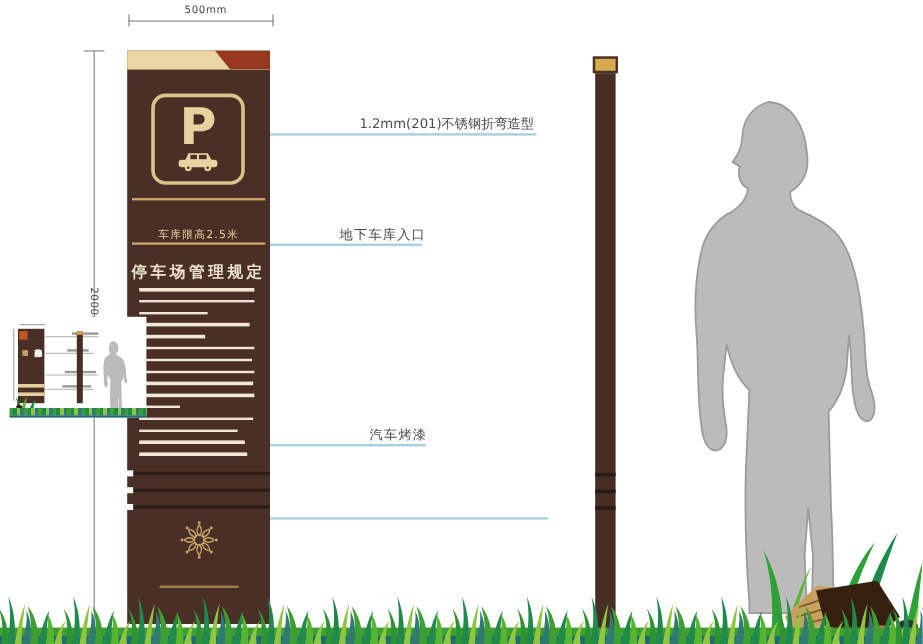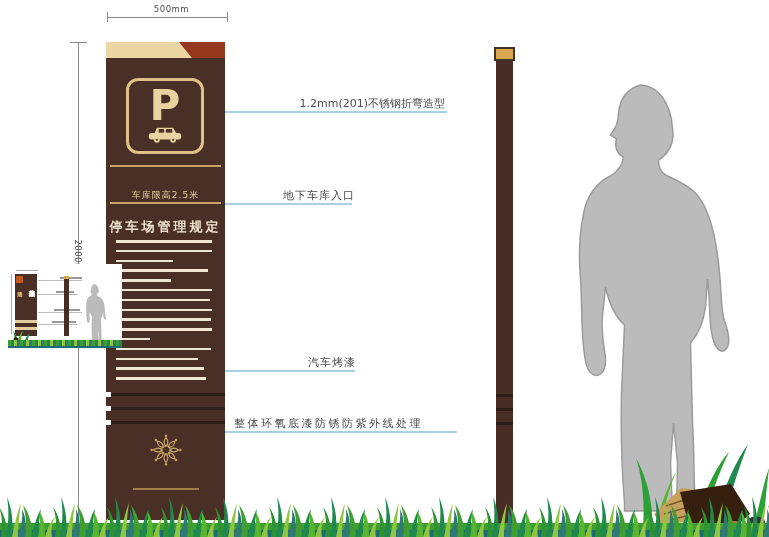--- a/index.html
+++ b/index.html
@@ -123,21 +123,20 @@
   <div class="dim-line" id="left-dim-tick"></div>
   <div class="dim-label" id="left-dim-label">2000mm</div>
 
   <div class="ann-line" id="ann1-line"></div>
   <div class="ann-label" id="ann1-label">1.2mm(201)不锈钢折弯造型</div>
   <div class="ann-line" id="ann2-line"></div>
   <div class="ann-label" id="ann2-label">地下车库入口</div>
   <div class="ann-line" id="ann3-line"></div>
   <div class="ann-label" id="ann3-label">汽车烤漆</div>
   <div class="ann-line" id="ann4-line"></div>
-  <div class="ann-label" id="ann4-label">整体环氧底漆防锈防紫外线处理</div>
 
   <div id="sign">
     <div id="sign-band">
       <div id="sign-band-accent"></div>
     </div>
     <div id="p-box">
       <div id="p-letter">P</div>
       <svg width="36" height="18" viewBox="0 0 40 20">
         <path d="M8,10 L11,3 L29,3 L33,10 Z" fill="#e8d2a0"></path>
         <rect x="2" y="9" width="36" height="7" rx="3" fill="#e8d2a0"></rect>

